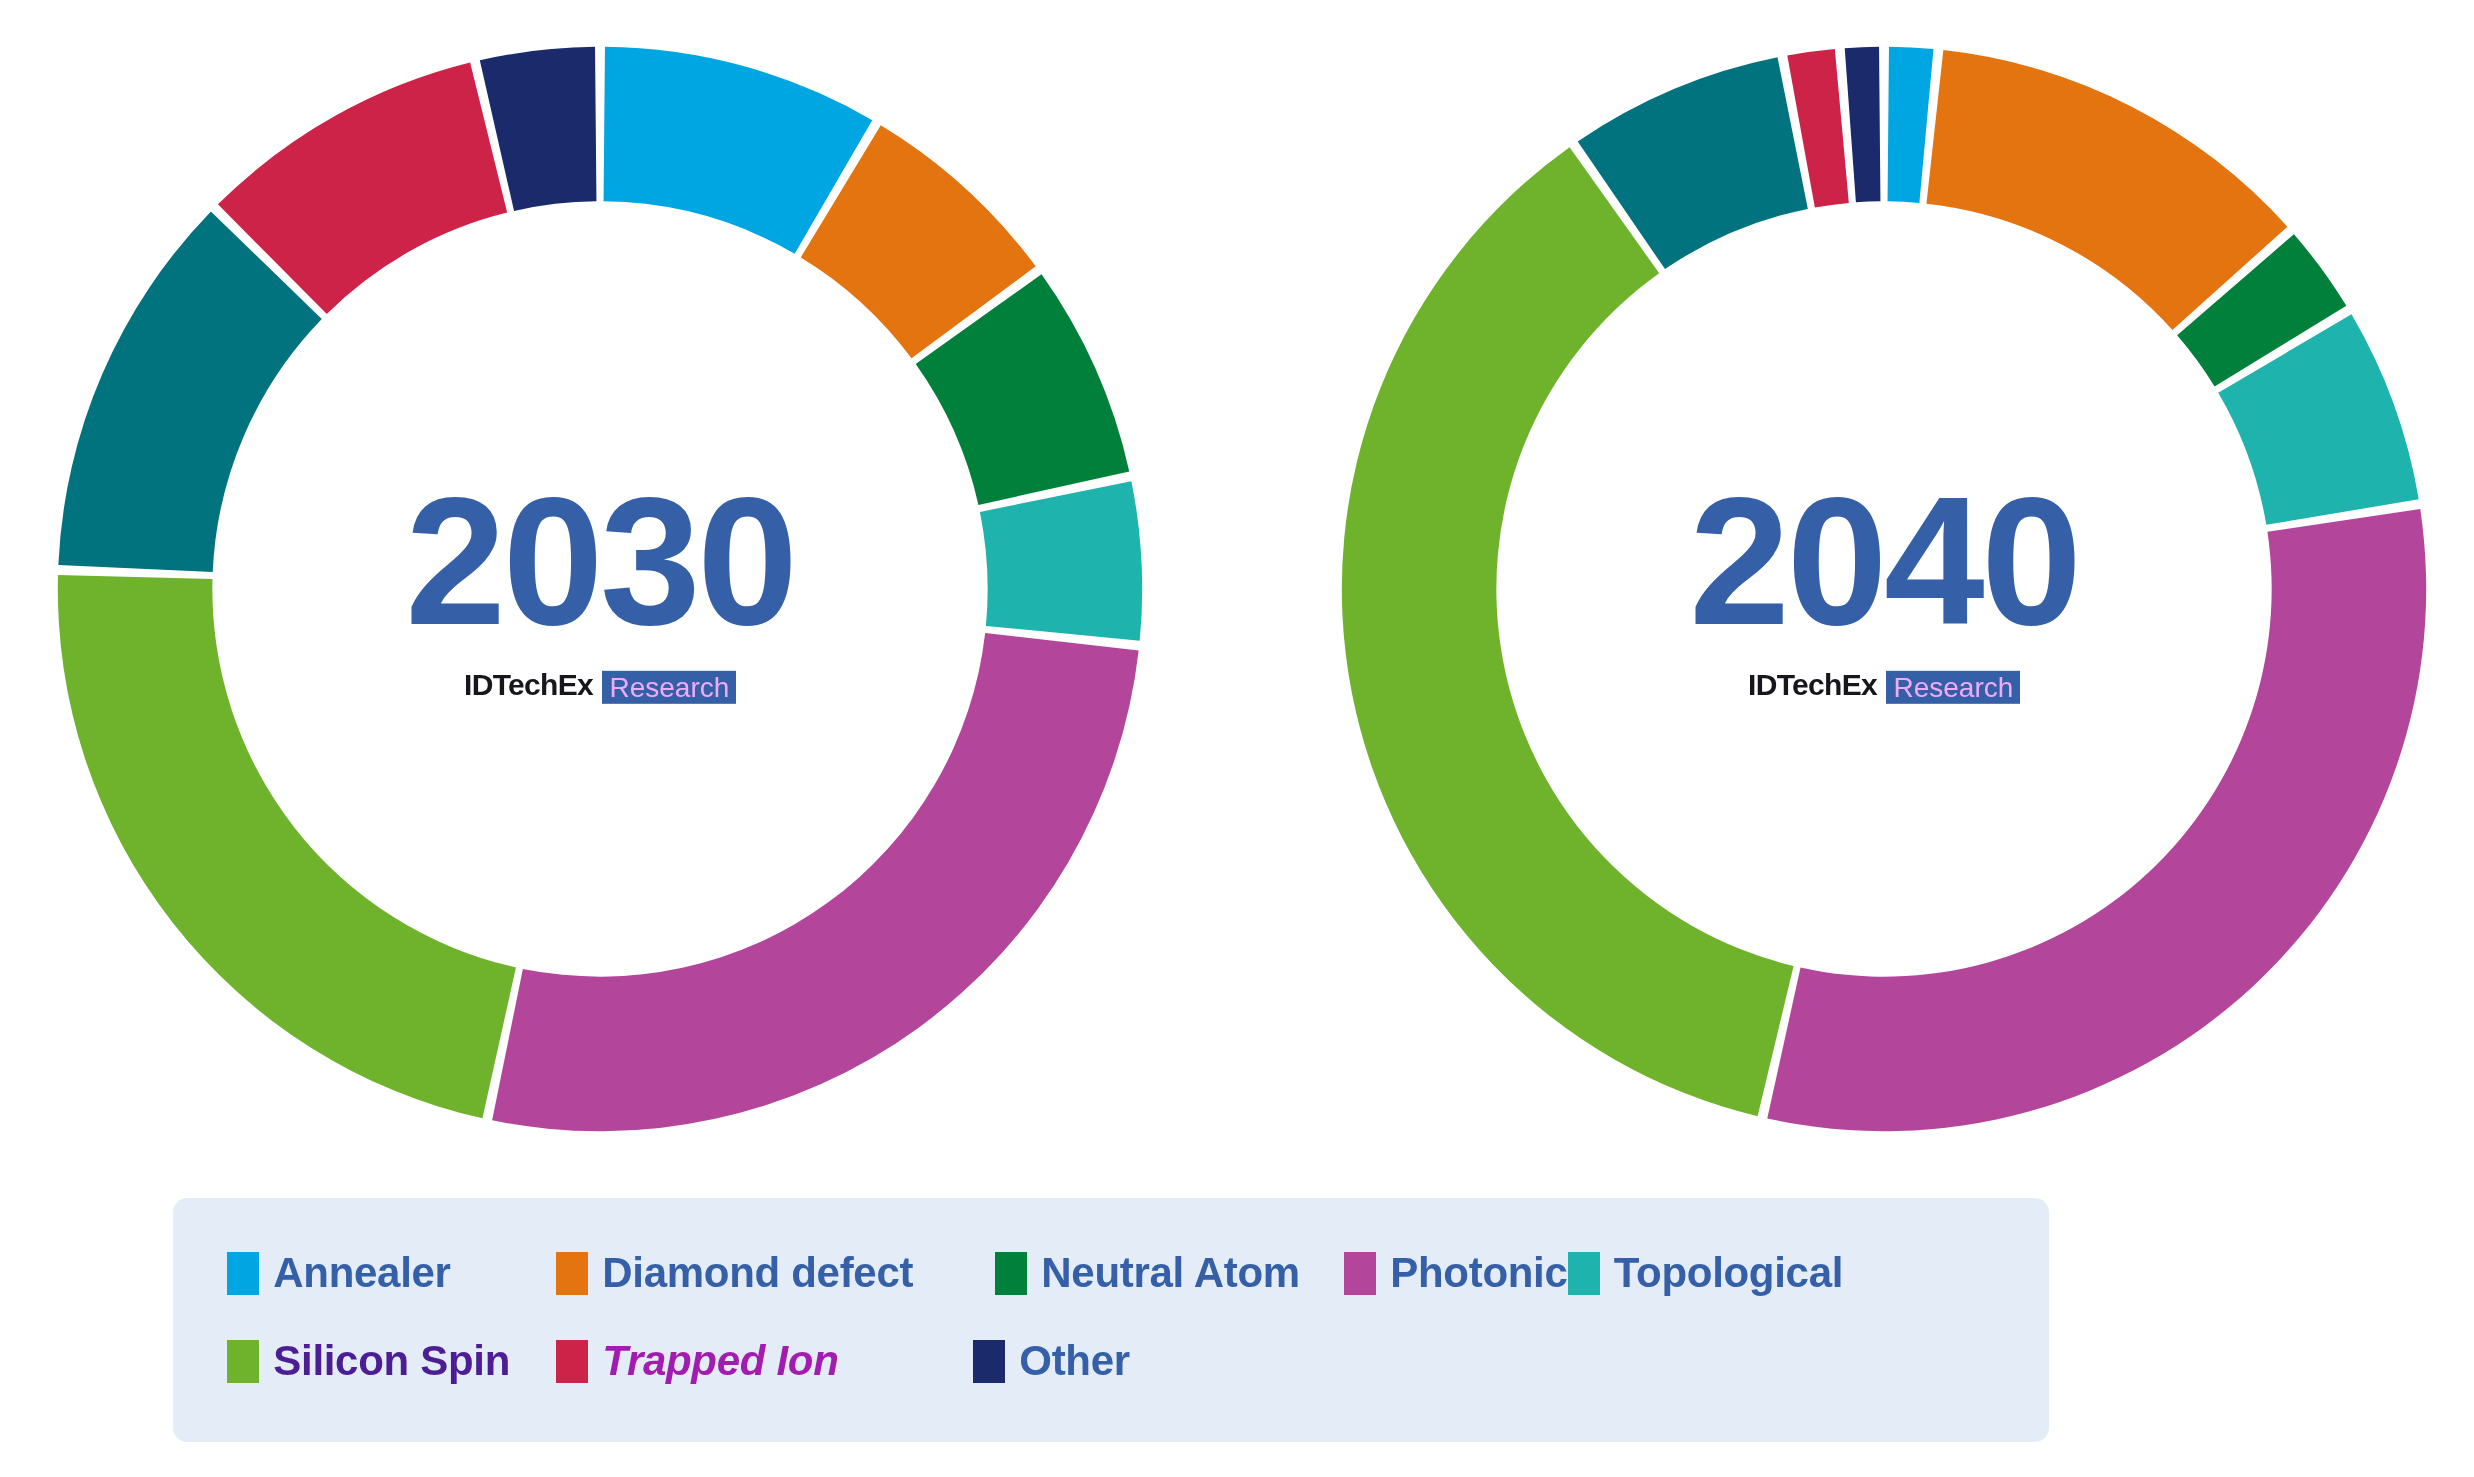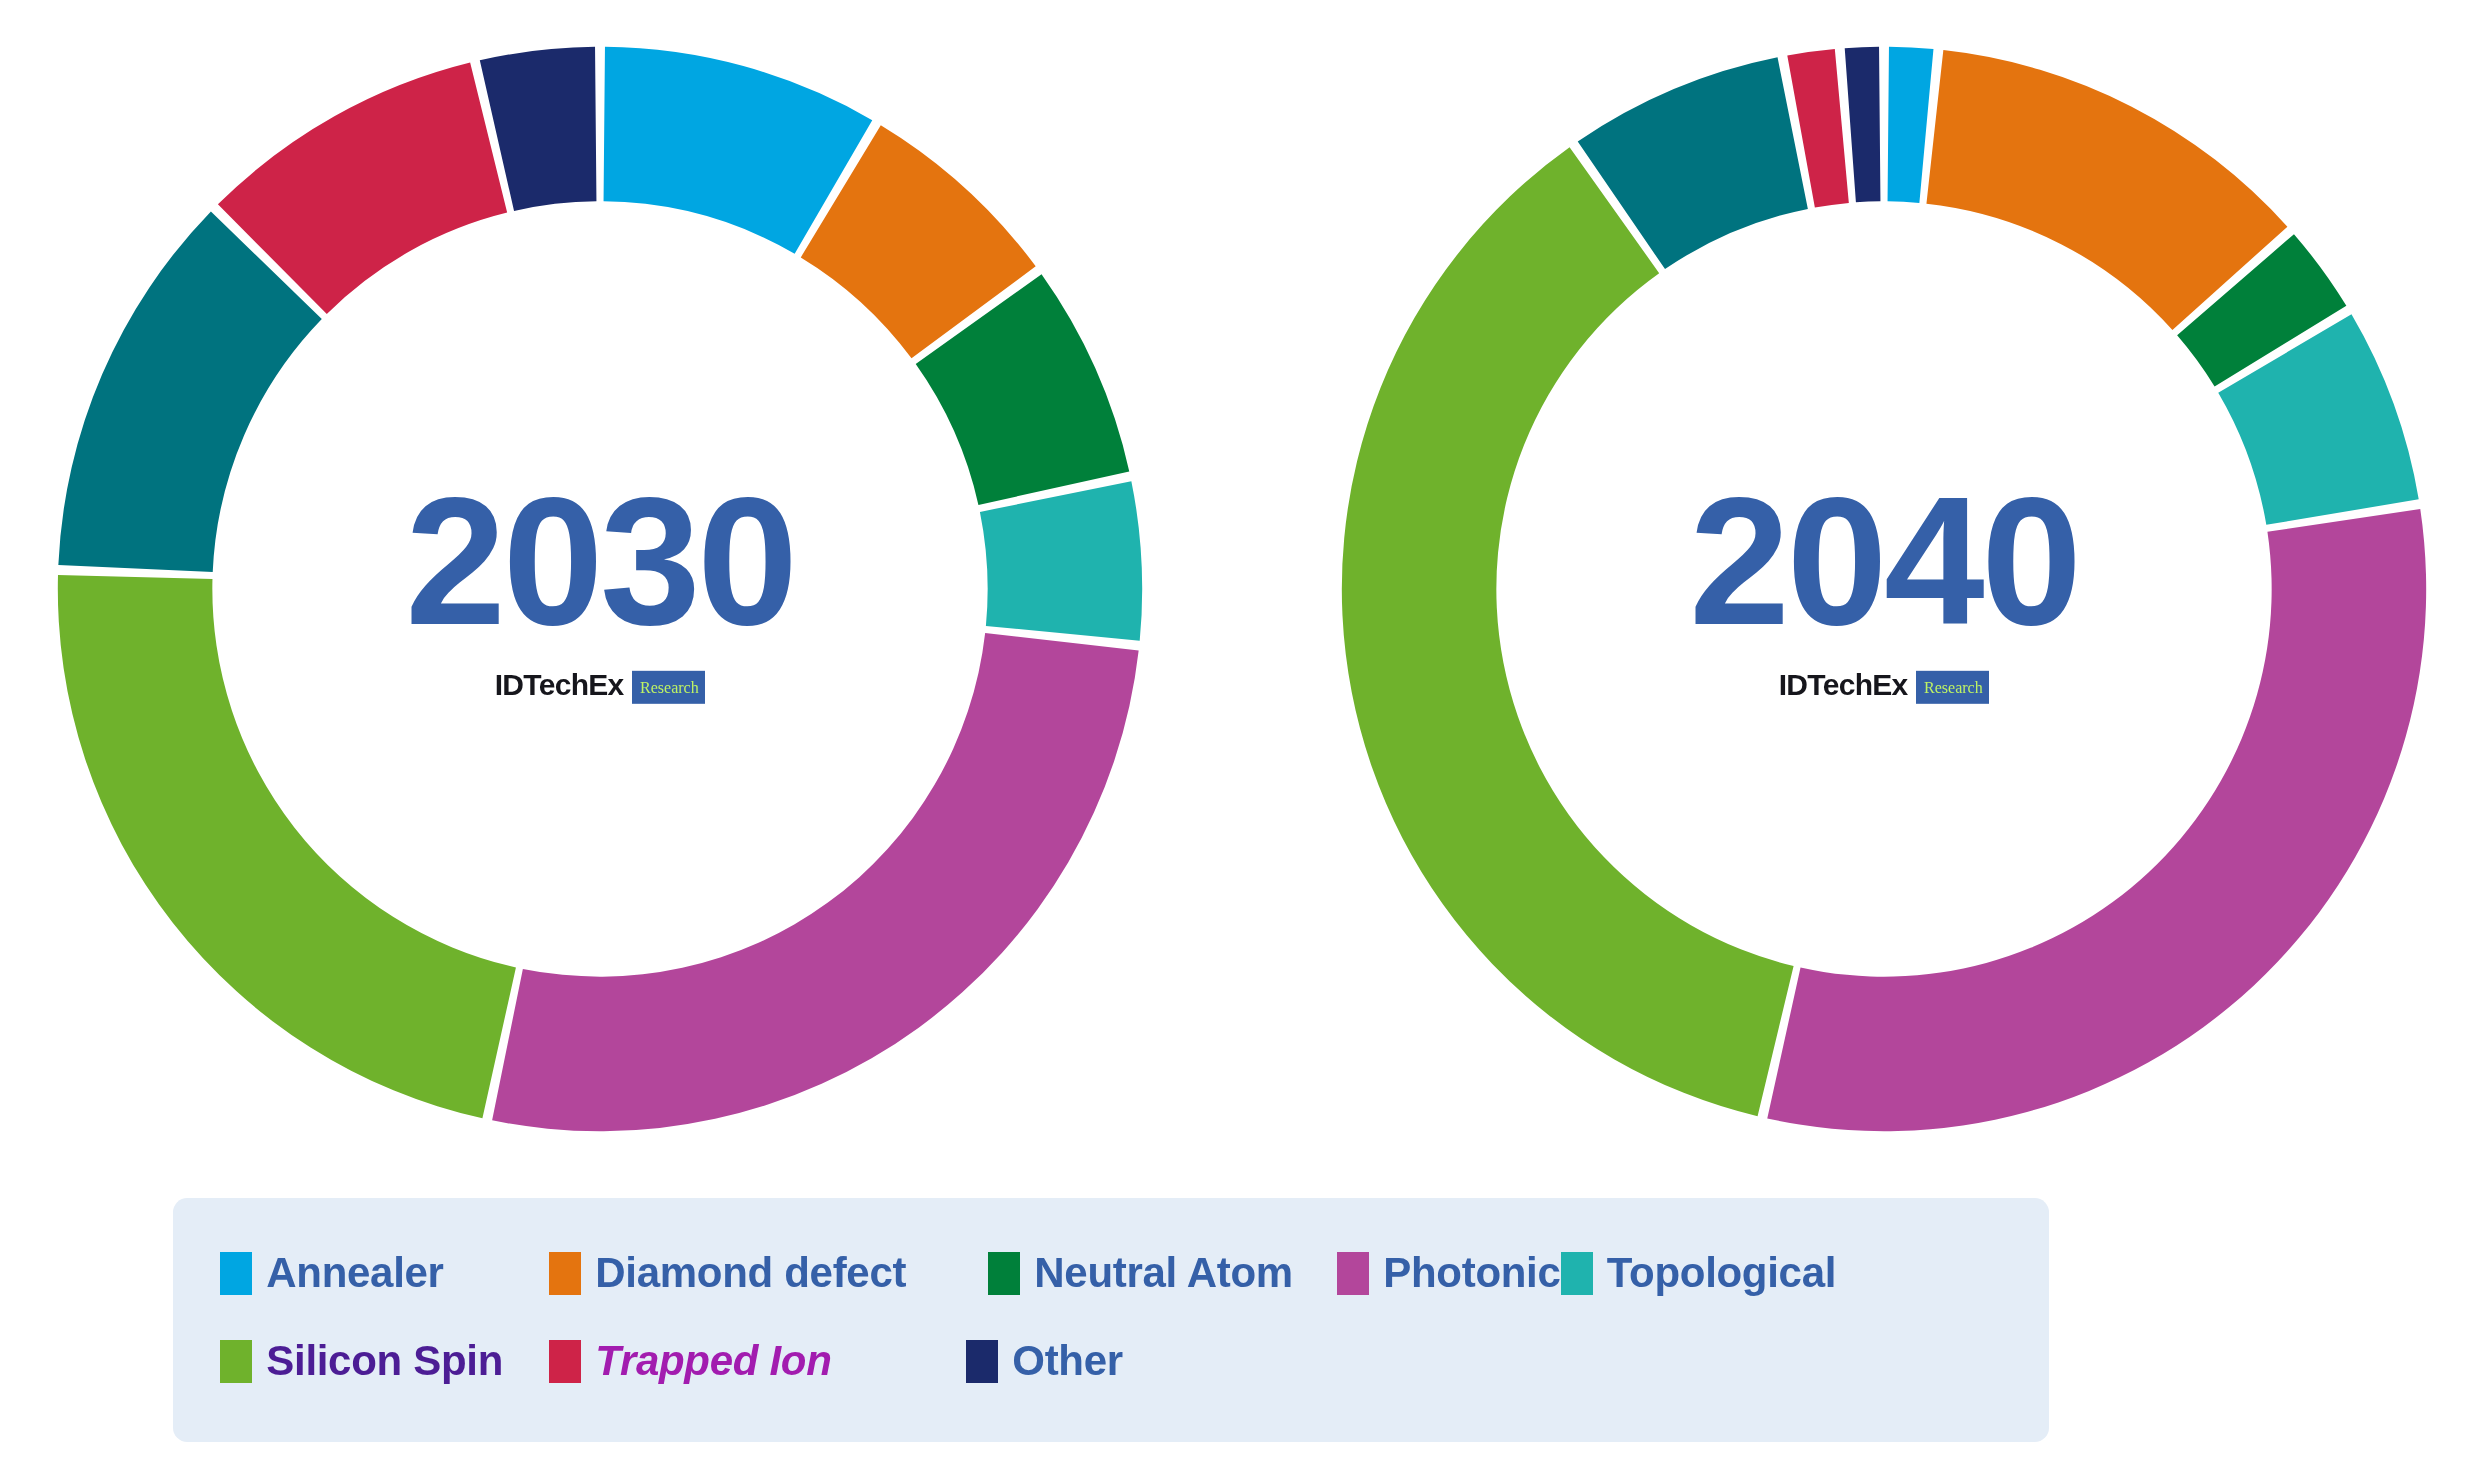--- a/index.html
+++ b/index.html
@@ -81,41 +81,41 @@
     white-space: nowrap;
   }
   .logo-underline {
     height: 3.8px;
     background: #3560A8;
     margin-top: 1.6px;
     width: 100%;
   }
   .logo-badge {
     background: #3560A8;
-    color: #bef264;
-    font-family: Liberation Serif, serif;
+    color: #f0abfc;
+    font-family: Liberation Sans, sans-serif;
     font-weight: 400;
-    font-size: 16px;
+    font-size: 28px;
     line-height: 33px;
     padding: 0 6.6px 0 7.7px;
     margin-left: 5.5px;
     height: 33px;
     white-space: nowrap;
   }
 
   
   #legend {
     position: absolute;
     left: 173px;
     top: 1198px;
     width: 1876px;
     height: 244px;
     background: #E4EDF7;
     border-radius: 14.3px;
-    padding: 31px 0 0 9px;
+    padding: 31px 0 0 16px;
   }
   .legend-row {
     display: flex;
     align-items: center;
     height: 88px;
     padding-left: 38px;
   }
   .legend-item {
     display: flex;
     align-items: center;

